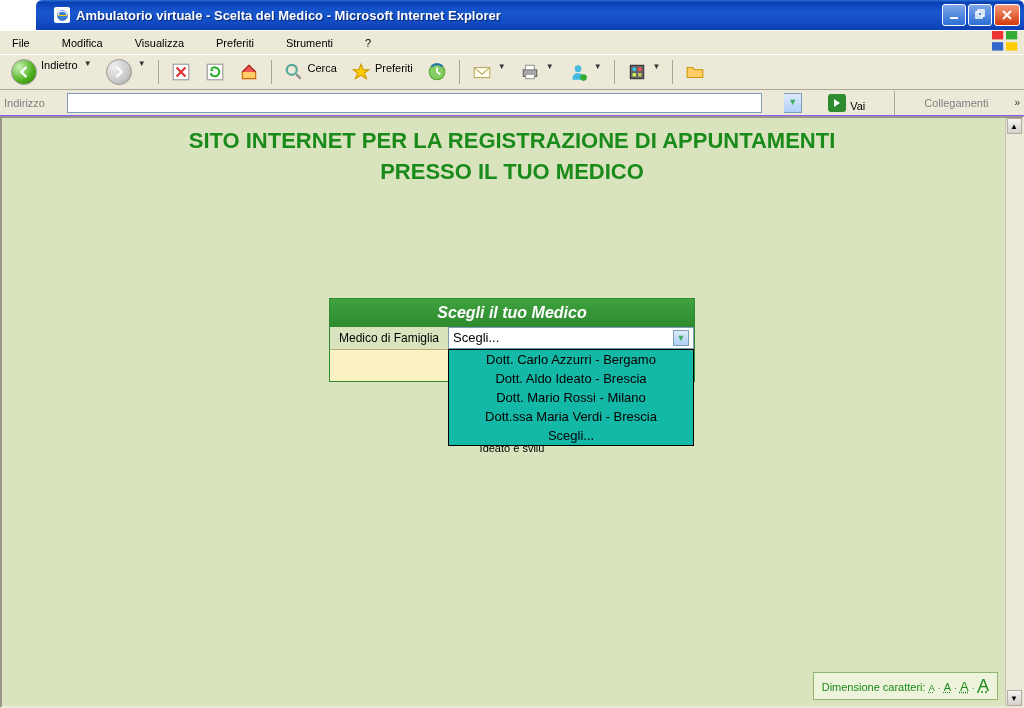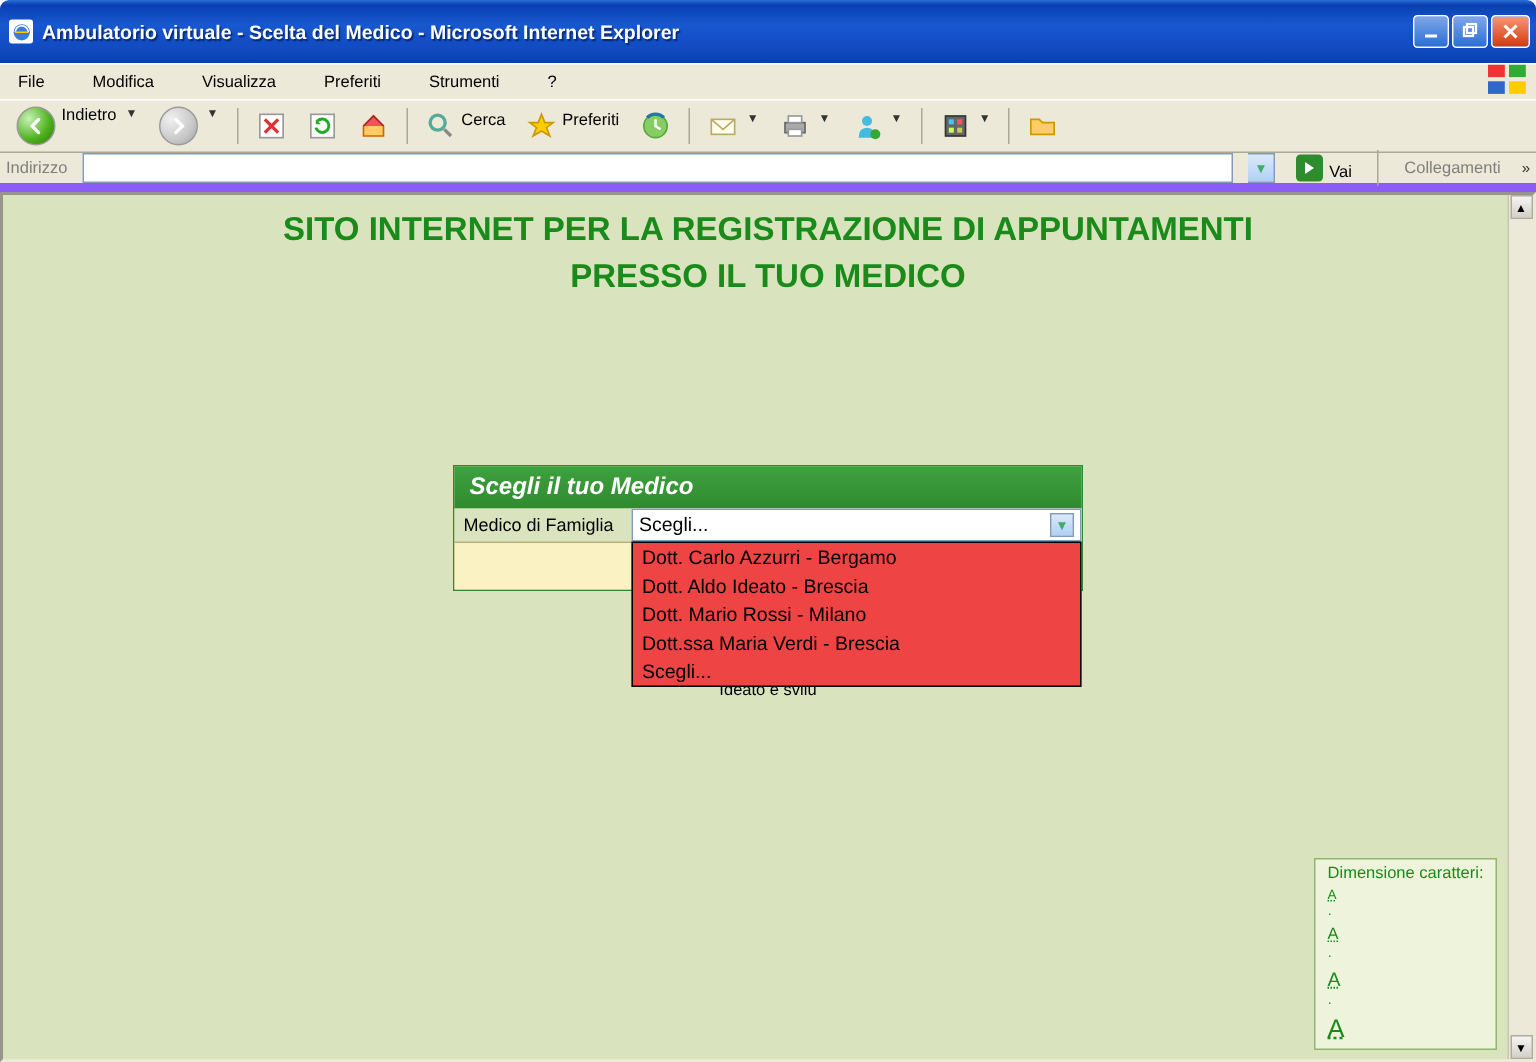--- a/index.html
+++ b/index.html
@@ -1,19 +1,19 @@
 <!DOCTYPE html>
 <html><head>
 <meta charset="utf-8">
 <style>
   html,body{margin:0;padding:0;font-family:Tahoma,Arial,sans-serif;font-size:11px;background:#3b6ea5;}
   *{box-sizing:border-box;}
   .window{width:1024px;height:708px;margin:0;background:#fff;display:flex;flex-direction:column;}
   
-  .titlebar{height:42px;background:linear-gradient(to bottom,#2a6fd6 0%,#0a3fb3 8%,#1858cf 40%,#1149c0 80%,#0a3fb3 100%);display:flex;align-items:center;color:#fff;font-weight:bold;font-size:13px;padding-left:6px;border-top-left-radius:6px;border-top-right-radius:6px;}
+  .titlebar{height:30px;background:linear-gradient(to bottom,#2a6fd6 0%,#0a3fb3 8%,#1858cf 40%,#1149c0 80%,#0a3fb3 100%);display:flex;align-items:center;color:#fff;font-weight:bold;font-size:13px;padding-left:18px;border-top-left-radius:6px;border-top-right-radius:6px;margin-left:36px;}
   .titlebar .ie-icon{width:16px;height:16px;margin-right:6px;background:#fff;border-radius:2px;display:flex;align-items:center;justify-content:center;}
   .titlebar .ie-icon svg{width:13px;height:13px;}
   .title-text{flex:1;text-shadow:1px 1px 1px #04246d;}
   .win-btns{display:flex;align-items:center;padding-right:4px;}
   .win-btn{width:24px;height:22px;margin-left:2px;border-radius:3px;border:1px solid #fff;display:flex;align-items:center;justify-content:center;color:#fff;font-weight:bold;font-size:12px;}
   .win-btn.min,.win-btn.max{background:linear-gradient(to bottom,#7fa7e8,#2a6fd6);}
   .win-btn.close{background:linear-gradient(to bottom,#f7977a,#d4390a);width:26px;}
   .win-btn svg{width:12px;height:12px;}
   
   .menubar{height:24px;background:#ece9d8;display:flex;align-items:center;padding:0 4px;border-top:1px solid #fff;gap:16px;}
@@ -24,50 +24,50 @@
   .tbtn{display:flex;gap:4px;padding:3px 5px;border-radius:3px;}
   .tbtn .lbl{font-size:11px;}
   .tsep{width:1px;height:24px;background:#aca899;margin:0 3px;}
   .dropdown-arrow{font-size:8px;color:#333;margin-left:2px;}
   .circ-btn{width:26px;height:26px;border-radius:50%;display:flex;align-items:center;justify-content:center;border:1px solid #9a9a9a;}
   .circ-btn.green{background:radial-gradient(circle at 30% 30%, #c8f2b6, #4caf1a 60%, #2f7a0d);}
   .circ-btn.grey{background:radial-gradient(circle at 30% 30%, #f0f0f0, #c9c9c9 60%, #a0a0a0);}
   .circ-btn svg{width:14px;height:14px;}
   .sq-icon{width:20px;height:20px;display:flex;align-items:center;justify-content:center;}
   
-  .addrbar{height:26px;background:#ece9d8;border-bottom:6px solid #8b5cf6;display:flex;align-items:center;padding:0 4px;gap:10px;}
+  .addrbar{height:26px;background:#ece9d8;border-bottom:1px solid #8b5cf6;display:flex;align-items:center;padding:0 4px;gap:22px;}
   .addrbar .lbl{color:#7f7f7f;font-size:11px;}
   .addrbar input{flex:1;height:20px;border:1px solid #7f9db9;padding:0 4px;font-family:inherit;font-size:11px;}
   .addr-drop{width:18px;height:20px;background:linear-gradient(to bottom,#dbeaf9,#b0cff7);border:1px solid #7f9db9;border-left:none;display:flex;align-items:center;justify-content:center;font-size:9px;color:#4a6;line-height:1;}
   .vai-btn{display:flex;align-items:flex-end;gap:4px;padding:2px 4px;}
   .vai-btn .go-sq{width:18px;height:18px;background:#2e8b2e;border-radius:3px;display:flex;align-items:center;justify-content:center;color:#fff;font-weight:bold;}
   .links-lbl{color:#7f7f7f;padding:0 4px;}
   .chev{font-size:10px;color:#333;}
   
   .content{flex:1;background:#d9e4be;position:relative;overflow:hidden;border:2px inset #ece9d8;}
   .scrollbar-v{position:absolute;right:0;top:0;bottom:0;width:17px;background:#ece9d8;border-left:1px solid #c8c4b4;}
   .sbtn{width:15px;height:16px;margin:0 auto;background:linear-gradient(to bottom,#f5f5f5,#d4d0c8);border:1px solid #b0aca0;display:flex;align-items:center;justify-content:center;font-size:8px;}
   .sbtn.top{margin-top:0;}
   .sbtn.bot{position:absolute;bottom:0;left:0;right:0;}
   .page{padding:8px 40px;}
   .heading{color:#1a8a1a;font-size:22px;font-weight:bold;text-align:center;line-height:1.4;font-family:Arial,sans-serif;}
   .form-area{margin-top:110px;display:flex;justify-content:center;}
-  .panel{width:420px;border:1px solid #2e8b2e;position:relative;}
+  .panel{width:366px;border:1px solid #2e8b2e;position:relative;text-align:center;}
   .panel-head{background:linear-gradient(to bottom,#3fa13f,#2e8b2e);color:#fff;font-weight:bold;font-size:16px;padding:5px 10px;font-style:italic;font-family:Arial,sans-serif;}
   .panel-row{display:flex;align-items:center;background:#d9e4be;}
   .panel-row .flabel{width:118px;padding:4px 6px;font-size:12px;}
   .select-box{flex:1;position:relative;}
   .select-display{height:22px;border:1px solid #7f9db9;background:#fff;display:flex;align-items:center;padding:0 4px;font-size:13px;justify-content:space-between;}
   .select-display .dd{width:16px;height:16px;background:linear-gradient(to bottom,#dbeaf9,#b0cff7);border:1px solid #7f9db9;display:flex;align-items:center;justify-content:center;font-size:9px;color:#4a6;}
   .panel-row2{background:#fbf2c3;height:32px;border-top:1px solid #b8ad7a;}
-  .options{position:absolute;top:22px;left:0;right:0;background:#ef4444;border:1px solid #000;z-index:10;}
+  .options{position:absolute;top:22px;left:0;right:0;background:#14b8a6;border:1px solid #000;z-index:10;}
   .opt{padding:2px 6px;font-size:13px;}
   .opt.sel{background:#1a3f9c;color:#fff;}
   .footer-text{text-align:center;margin-top:60px;font-size:11px;}
-  .dim-box{position:absolute;right:24px;bottom:6px;border:1px solid #8fb56f;background:#eef3dc;padding:3px 8px;font-size:11px;color:#1a8a1a;display:flex;align-items:baseline;gap:3px;flex-direction:column;}
+  .dim-box{position:absolute;right:24px;bottom:6px;border:1px solid #8fb56f;background:#eef3dc;padding:3px 8px;font-size:11px;color:#1a8a1a;display:flex;align-items:baseline;gap:3px;}
   .dim-box .sz{text-decoration:underline dotted;cursor:pointer;color:#1a8a1a;}
   .dim-box .s1{font-size:9px;} .dim-box .s2{font-size:11px;} .dim-box .s3{font-size:13px;} .dim-box .s4{font-size:17px;}
   .dim-box .dot{font-size:9px;}
 </style>
 </head>
 <body>
 
 <div class="window">
 
   <div class="titlebar">

